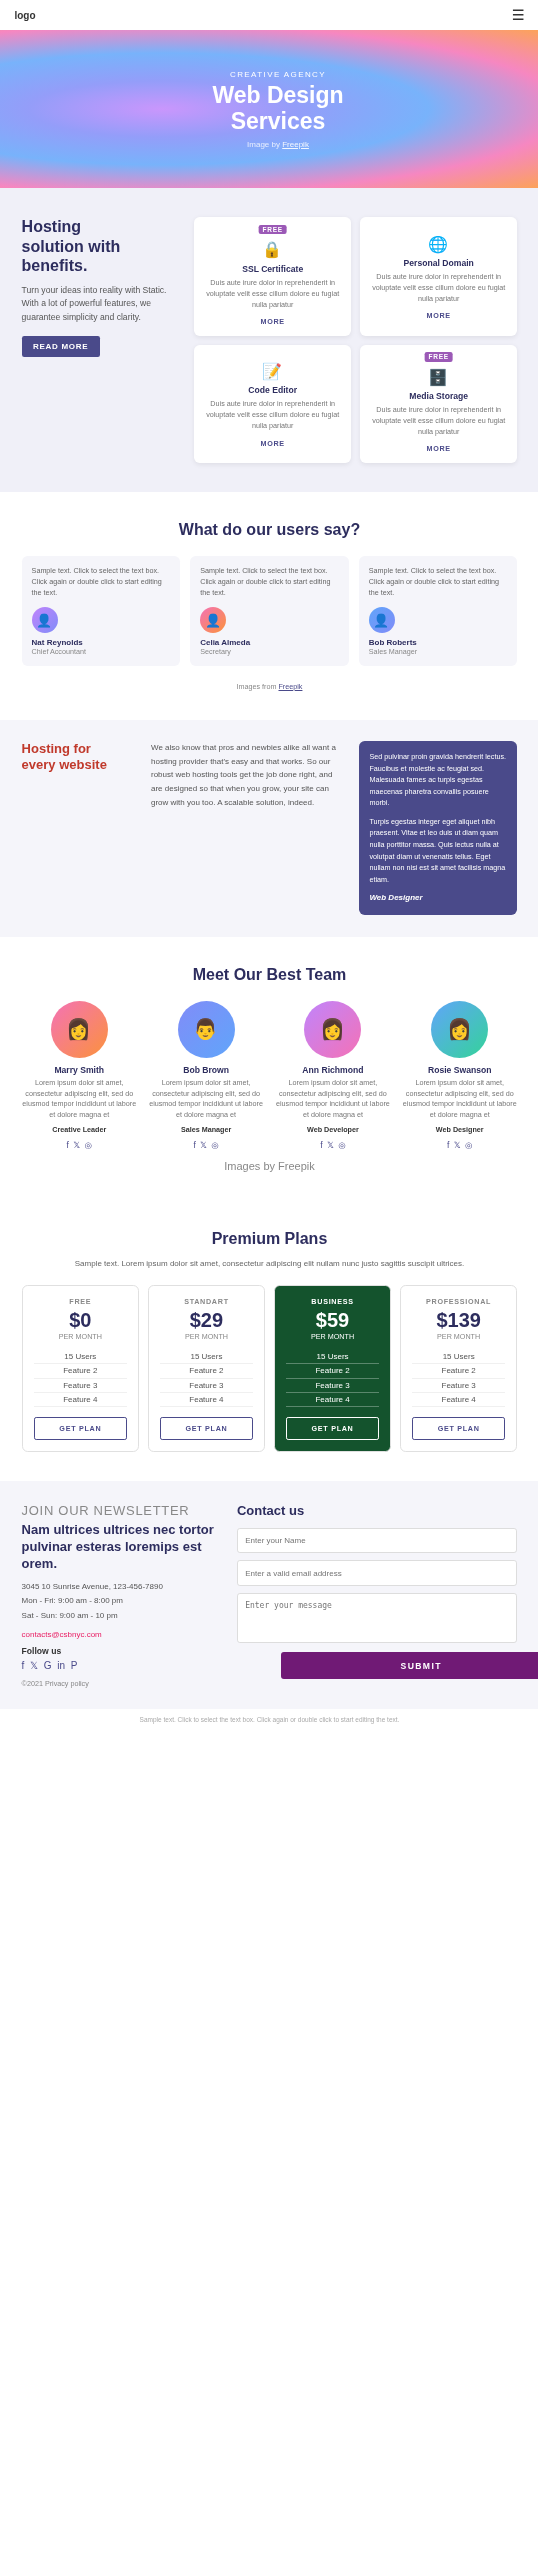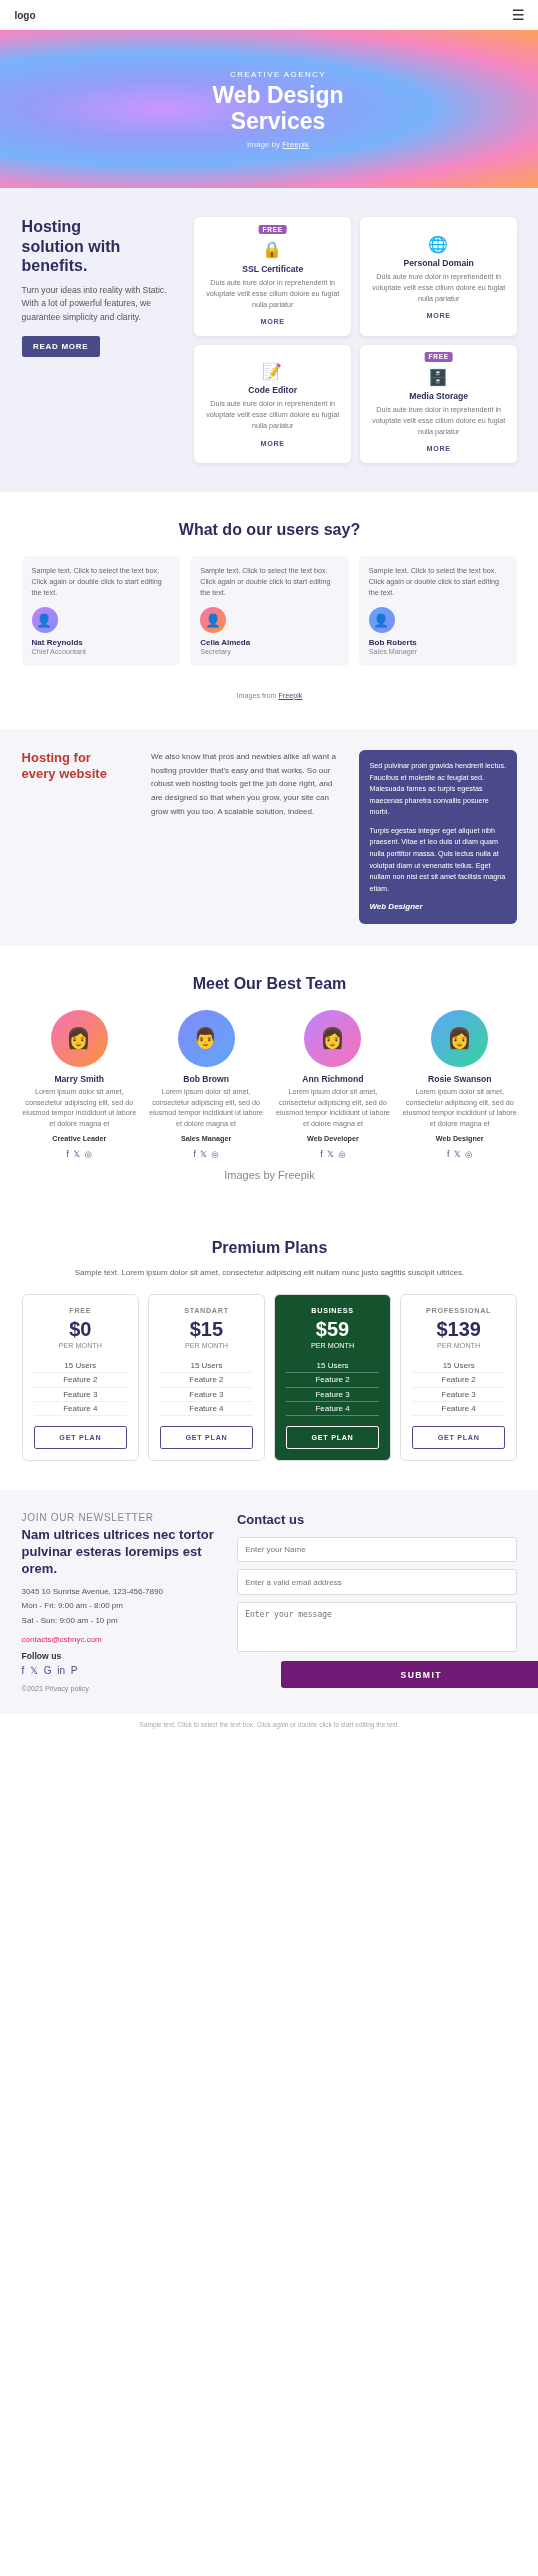--- a/index.html
+++ b/index.html
@@ -35,21 +35,21 @@
 
     
     .testimonials-section { padding: 29px 21.6px; background: #fff; }
     .testimonials-section h2 { text-align: center; font-size: 16px; font-weight: 900; color: #2d2d5e; margin-bottom: 17px; }
     .testimonials-grid { display: grid; grid-template-columns: 1fr 1fr 1fr; gap: 10px; }
     .testimonial-card { background: #f5f5fa; border-radius: 5.7px; padding: 10px; }
     .testimonial-card p { font-size: 7.2px; color: #666; line-height: 1.5; margin-bottom: 8.6px; }
     .testimonial-avatar { width: 26px; height: 26px; border-radius: 50%; background: #ccc; margin-bottom: 4.3px; overflow: hidden; display: flex; align-items: center; justify-content: center; font-size: 13px; }
     .testimonial-name { font-size: 8px; font-weight: bold; color: #2d2d5e; }
     .testimonial-role { font-size: 7.2px; color: #888; }
-    .images-credit { text-align: center; font-size: 7.2px; color: #888; margin-top: 25px; }
+    .images-credit { text-align: center; font-size: 7.2px; color: #888; margin-top: 16px; }
     .images-credit a { color: #4a4a8a; text-decoration: underline; }
 
     
     .hosting-every { display: flex; gap: 14.4px; padding: 21.6px 21.6px; background: #f5f5fa; align-items: flex-start; }
     .hosting-every-left { flex: 0 0 115px; }
     .hosting-every-left h2 { font-size: 13px; font-weight: 900; color: #c0392b; line-height: 1.2; }
     .hosting-every-middle { flex: 1; font-size: 8px; color: #555; line-height: 1.7; }
     .hosting-every-right { flex: 0 0 158px; background: #4a4a8a; color: #fff; border-radius: 5.7px; padding: 10px; font-size: 7.2px; line-height: 1.6; }
 
     
@@ -78,21 +78,21 @@
     .plan-period { font-size: 7.2px; color: #888; margin-bottom: 8.6px; }
     .plan-features { list-style: none; margin-bottom: 10px; }
     .plan-features li { font-size: 8px; color: #555; padding: 2.2px 0; border-bottom: 0.7px solid #f0f0f0; }
     .plan-card.business .plan-features li { border-bottom-color: rgba(255,255,255,0.3); }
     .btn-get-plan { width: 100%; padding: 5.7px; border: 0.7px solid #4a4a8a; color: #4a4a8a; background: transparent; border-radius: 2.2px; font-size: 7.2px; font-weight: bold; letter-spacing: 0.7px; cursor: pointer; }
     .plan-card.business .btn-get-plan { border-color: #fff; color: #fff; }
 
     
     .footer-section { display: flex; gap: 14.4px; padding: 21.6px 21.6px; background: #f5f5fa; }
     .footer-left { flex: 0 0 201px; }
-    .footer-newsletter { font-size: 10px; letter-spacing: 0.7px; color: #888; text-transform: uppercase; margin-bottom: 4.3px; }
+    .footer-newsletter { font-size: 13px; letter-spacing: 0.7px; color: #888; text-transform: uppercase; margin-bottom: 4.3px; }
     .footer-left h3 { font-size: 13px; font-weight: 900; color: #2d2d5e; margin-bottom: 7.2px; line-height: 1.3; }
     .footer-left .address { font-size: 8px; color: #555; line-height: 1.8; margin-bottom: 5.7px; }
     .footer-left .email-link { font-size: 8px; color: #e91e63; text-decoration: none; }
     .footer-left .follow { font-size: 8.6px; font-weight: bold; color: #333; margin: 7.2px 0 4.3px; }
     .footer-social { display: flex; gap: 5.7px; font-size: 10px; color: #4a4a8a; margin-bottom: 7.2px; }
     .footer-social span { cursor: pointer; }
     .footer-copyright { font-size: 7.2px; color: #888; }
     .footer-right { flex: 1; }
     .footer-right h3 { font-size: 13px; font-weight: 900; color: #2d2d5e; margin-bottom: 10px; }
     .contact-form input, .contact-form textarea { width: 100%; padding: 7.2px; border: 0.7px solid #ddd; border-radius: 2.9px; margin-bottom: 7.2px; font-size: 8px; color: #555; background: #fff; }
@@ -267,21 +267,21 @@
       <ul class="plan-features">
         <li>15 Users</li>
         <li>Feature 2</li>
         <li>Feature 3</li>
         <li>Feature 4</li>
       </ul>
       <button class="btn-get-plan">GET PLAN</button>
     </div>
     <div class="plan-card">
       <div class="plan-name">STANDART</div>
-      <div class="plan-price">$15</div>
+      <div class="plan-price">$29</div>
       <div class="plan-period">PER MONTH</div>
       <ul class="plan-features">
         <li>15 Users</li>
         <li>Feature 2</li>
         <li>Feature 3</li>
         <li>Feature 4</li>
       </ul>
       <button class="btn-get-plan">GET PLAN</button>
     </div>
     <div class="plan-card business">

